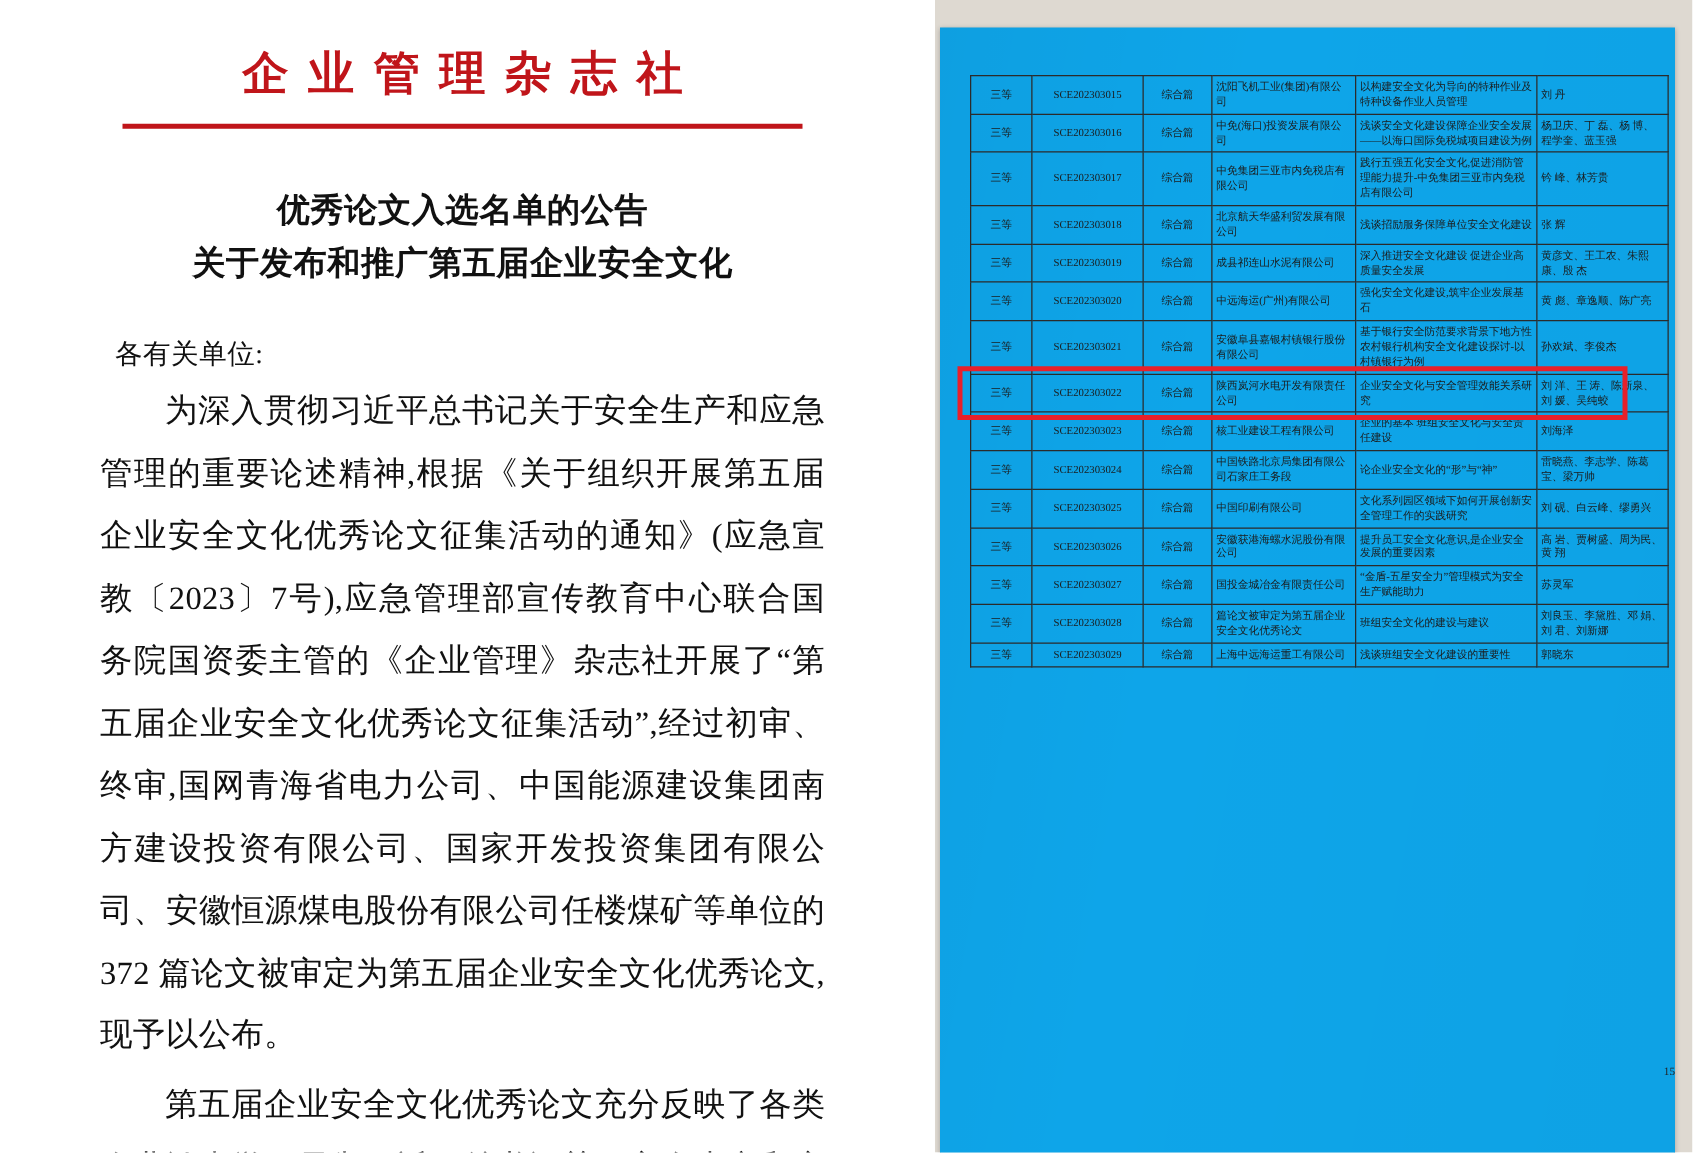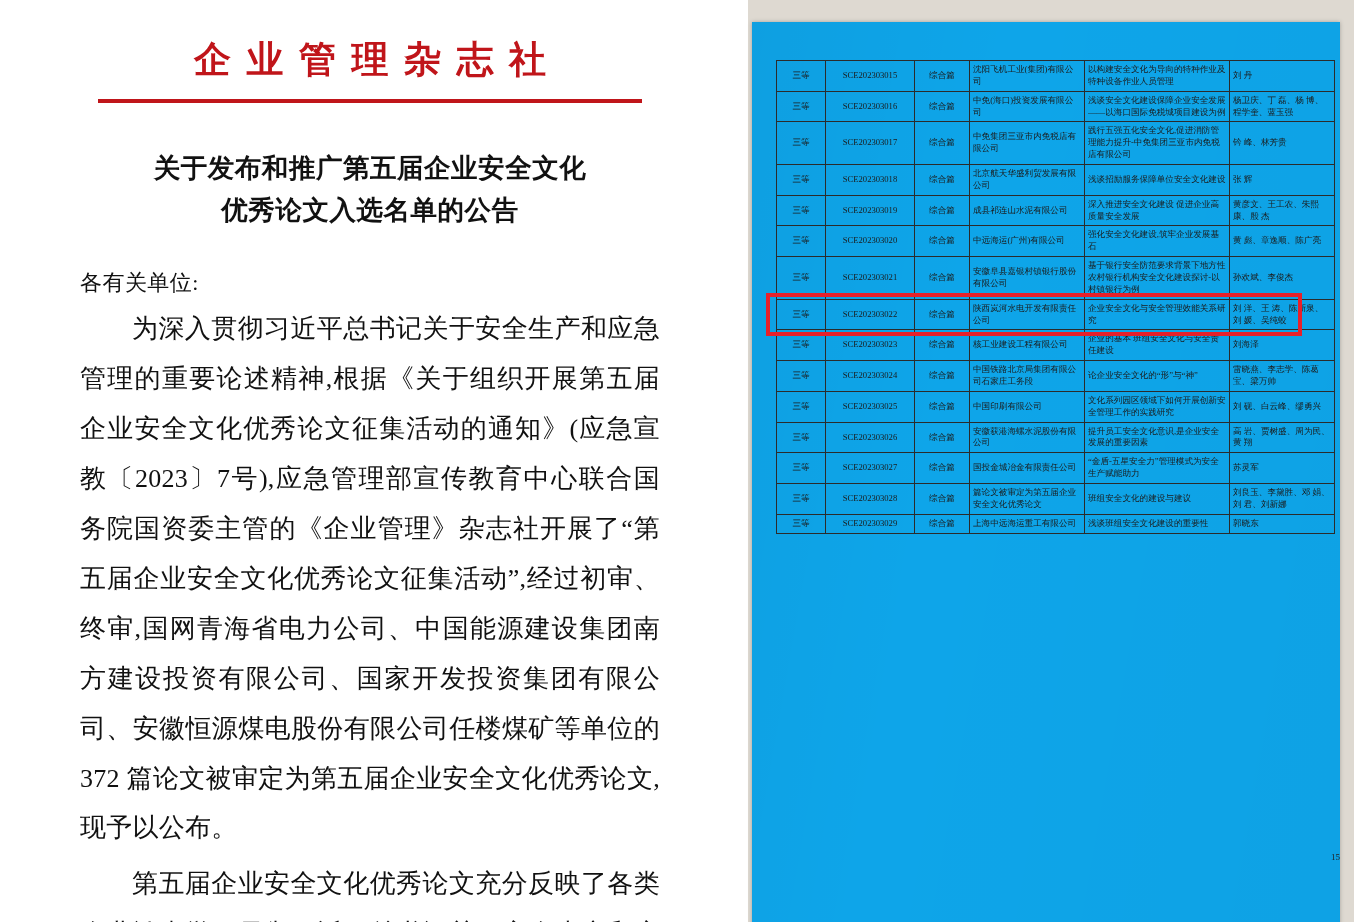--- a/index.html
+++ b/index.html
@@ -54,20 +54,21 @@
     line-height: 1.62;
     color: #111;
     margin-top: 44px;
     letter-spacing: 0.02em;
   }
   .salutation {
     font-size: 22px;
     color: #111;
     margin-top: 36px;
     letter-spacing: 0.02em;
+    margin-left: 12px;
   }
   .body-para {
     font-size: 26px;
     color: #111;
     line-height: 1.92;
     text-align: justify;
     text-justify: inter-ideograph;
     text-indent: 2em;
     margin-top: 6px;
     letter-spacing: 0.01em;
@@ -157,22 +158,22 @@
 
 <div class="page">
 
   <div class="left-doc">
     <div class="org-header">
       <div class="org-line2">企业管理杂志社</div>
     </div>
     <div class="red-rule"></div>
 
     <div class="doc-title">
+      <div>优秀论文入选名单的公告</div>
       <div>关于发布和推广第五届企业安全文化</div>
-      <div>优秀论文入选名单的公告</div>
     </div>
 
     <div class="salutation">各有关单位:</div>
 
     <div class="body-para">为深入贯彻习近平总书记关于安全生产和应急管理的重要论述精神,根据《关于组织开展第五届企业安全文化优秀论文征集活动的通知》(应急宣教〔2023〕7号),应急管理部宣传教育中心联合国务院国资委主管的《企业管理》杂志社开展了“第五届企业安全文化优秀论文征集活动”,经过初审、终审,国网青海省电力公司、中国能源建设集团南方建设投资有限公司、国家开发投资集团有限公司、安徽恒源煤电股份有限公司任楼煤矿等单位的 372 篇论文被审定为第五届企业安全文化优秀论文,现予以公布。</div>
     <div class="body-para">第五届企业安全文化优秀论文充分反映了各类企业认真学习贯彻习近平总书记关于安全生产和应急管理的重要论述精神,展示了当前我国企业安全文化建设的新变化、新对策、新路径,展示了各行业企业安全文化建设的优秀经验与做法,展现了安全文化持续推动企业高质量发展的总体情况。</div>
 
   </div>
 
   <div class="right-scan">

